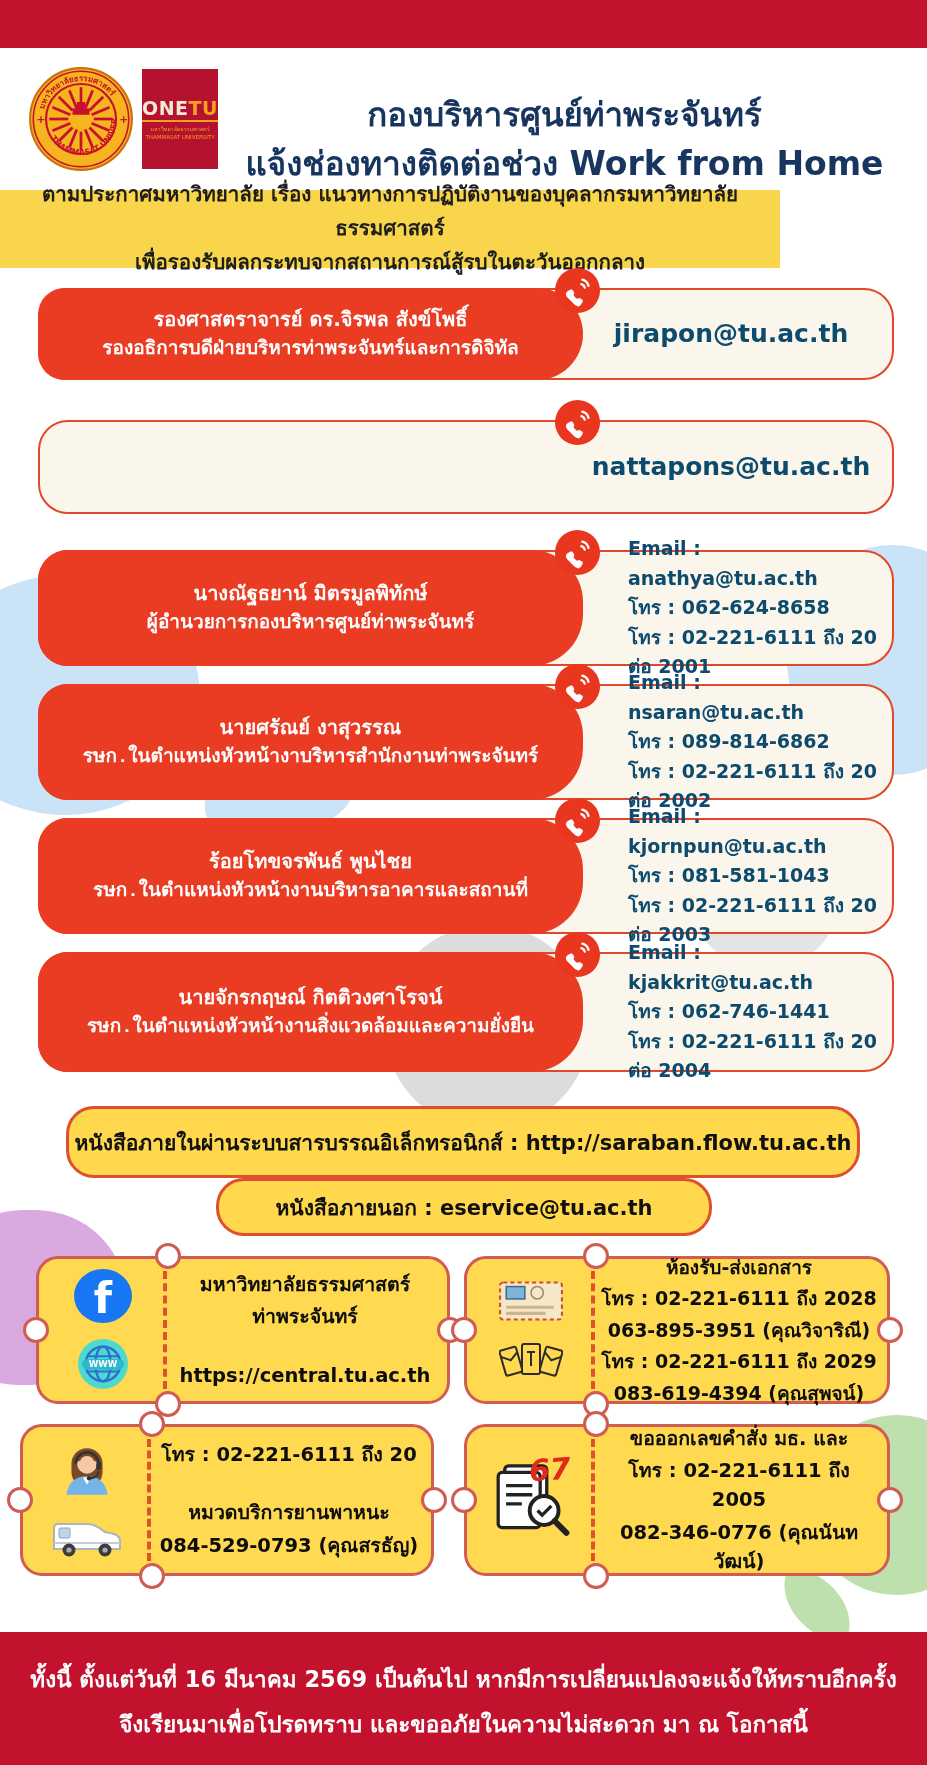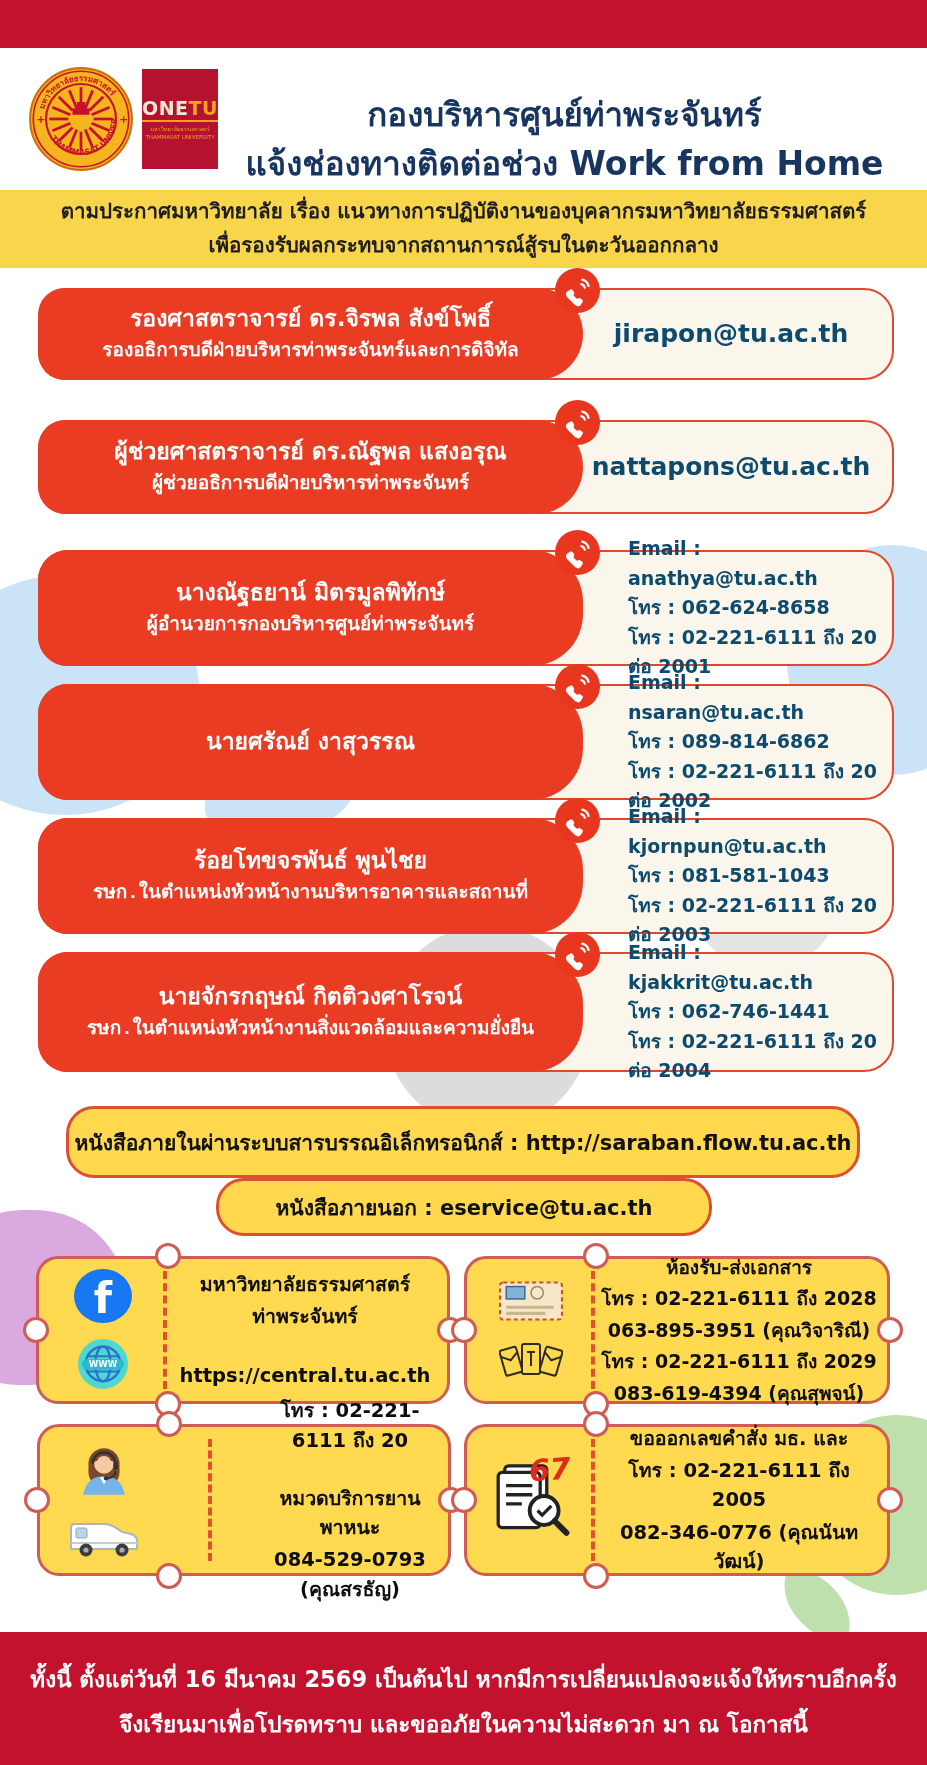--- a/index.html
+++ b/index.html
@@ -25,49 +25,49 @@
   .header{left:0;top:48px;width:927px;height:142px;background:#ffffff;z-index:2;display:flex;align-items:center;padding:0;}
   .seal{width:106px;height:106px;margin-left:28px;flex:0 0 auto;}
   .onetu{width:76px;height:100px;background:#B5122F;margin-left:8px;flex:0 0 auto;
          display:flex;flex-direction:column;align-items:center;justify-content:center;}
   .onetu-main{font-weight:bold;font-size:19px;letter-spacing:.5px;border-bottom:2px solid #F6A21C;padding-bottom:1px;}
   .onetu-one{color:#F3E9D2;}
   .onetu-tu{color:#F6A21C;}
   .onetu-sub{color:#F6A21C;font-size:5.5px;margin-top:3px;line-height:1.5;text-align:center;}
   .titles{flex:1;text-align:center;color:#17355E;font-weight:bold;font-size:33px;line-height:1.5;padding-right:16px;margin-top:40px;}
   
-  .banner{left:0;top:190px;width:927px;height:78px;background:#F8D54B;z-index:2;
+  .banner{left:0;top:190px;width:780px;height:78px;background:#F8D54B;z-index:2;
           display:flex;flex-direction:column;justify-content:center;text-align:center;
           font-weight:bold;color:#1d1d1d;font-size:20.5px;line-height:1.65;}
   
   .card{position:absolute;left:38px;width:852px;background:#FBF6EB;border:2px solid #E2472B;
         border-radius:30px;z-index:2;}
   .cpill{position:absolute;left:-2px;top:-2px;bottom:-2px;width:545px;background:#EA3B23;
          border-radius:30px 52px 52px 30px;color:#fff;display:flex;flex-direction:column;
          justify-content:center;text-align:center;padding:4px 20px;box-sizing:border-box;}
-  .cname{font-size:23px;font-weight:bold;line-height:1.55;text-align:center;}
+  .cname{font-size:20px;font-weight:bold;line-height:1.55;text-align:center;}
   .crole{font-size:19px;font-weight:bold;line-height:1.55;font-family:Liberation Mono, monospace;}
   .cbadge{position:absolute;left:514px;top:-23px;width:47px;height:47px;z-index:3;}
   .cinfo{position:absolute;left:560px;right:10px;top:0;bottom:0;display:flex;flex-direction:column;
          justify-content:center;padding-left:28px;font-weight:bold;color:#0c4a6e;}
   .cinfo .iline{font-size:19px;line-height:1.55;}
   .cinfo.big{align-items:center;padding-left:0;padding-right:20px;}
   .cinfo.big .iline{font-size:25px;}
   
   .pillbanner{position:absolute;background:#FFD84D;border:3px solid #DD4F2E;border-radius:28px;
               z-index:2;display:flex;align-items:center;justify-content:center;text-align:center;
               font-weight:bold;font-size:21px;color:#111;box-sizing:border-box;}
   .pb1{left:66px;top:1106px;width:794px;height:72px;}
   .pb2{left:216px;top:1178px;width:496px;height:58px;}
   
   .ticket{position:absolute;background:#FFD94F;border:3px solid #D05C54;border-radius:22px;
           z-index:2;display:flex;box-sizing:border-box;padding:10px 8px;}
   .tA{left:36px;top:1256px;width:414px;height:148px;}
   .tB{left:464px;top:1256px;width:426px;height:148px;}
-  .tC{left:37px;top:1424px;width:414px;height:152px;gap:44px;}
+  .tC{left:20px;top:1424px;width:414px;height:152px;}
   .tD{left:464px;top:1424px;width:426px;height:152px;}
   .ticons{width:112px;display:flex;flex-direction:column;align-items:center;justify-content:center;gap:14px;position:relative;}
   .tdivider{width:0;border-left:4px dashed #E2512F;margin:2px 4px;}
   .tcontent{flex:1;display:flex;flex-direction:column;justify-content:center;text-align:center;
             font-weight:bold;color:#0d0d0d;font-size:19.5px;line-height:1.5;gap:3px;}
   .tcontent .gap{margin-top:26px;}
   .notch{position:absolute;width:26px;height:26px;background:#fff;border:3px solid #D05C54;border-radius:50%;box-sizing:border-box;z-index:3;}
   .notch.nt{top:-16px;left:116px;}
   .notch.nb{bottom:-16px;left:116px;}
   .notch.nl{left:-16px;top:calc(50% - 13px);}
@@ -160,24 +160,20 @@
         <path d="M29 13a8.5 8.5 0 0 1 6.2 6.2" stroke="#fff" stroke-width="2.4" fill="none" stroke-linecap="round"></path>
         <path d="M28 17.6a4.8 4.8 0 0 1 3.4 3.4" stroke="#fff" stroke-width="2.4" fill="none" stroke-linecap="round"></path>
       </svg>
   </div>
   <div class="cinfo big">
       <div class="iline">jirapon@tu.ac.th</div>
     </div>
 </div>
 
 <div class="card" style="top:420px;height:90px;">
-  <div class="cpill">
-    <div class="cname">ผู้ช่วยศาสตราจารย์ ดร.ณัฐพล แสงอรุณ</div>
-    <div class="crole">ผู้ช่วยอธิการบดีฝ่ายบริหารท่าพระจันทร์</div>
-  </div>
   <div class="cbadge">
     <svg viewBox="0 0 48 48">
         <circle cx="24" cy="24" r="23" fill="#E8371E"></circle>
         <path fill="#fff" d="M14.5 32c-2.2-2.2-3.8-5.3-.2-7.4l2.6-1.5c1-.6 2.1.2 2.6 1l1 2c.5.9.1 1.9-.8 2.4 1.1 1.7 2.5 3.1 4.2 4.2.5-.9 1.5-1.3 2.4-.8l2 1c.8.5 1.6 1.6 1 2.6l-1.5 2.6c-2.1 3.6-5.2 2-7.4-.2z"></path>
         <path d="M29 13a8.5 8.5 0 0 1 6.2 6.2" stroke="#fff" stroke-width="2.4" fill="none" stroke-linecap="round"></path>
         <path d="M28 17.6a4.8 4.8 0 0 1 3.4 3.4" stroke="#fff" stroke-width="2.4" fill="none" stroke-linecap="round"></path>
       </svg>
   </div>
   <div class="cinfo big">
       <div class="iline">nattapons@tu.ac.th</div>
@@ -200,20 +196,21 @@
   <div class="cinfo">
     <div class="iline">Email : anathya@tu.ac.th</div>
     <div class="iline">โทร : 062-624-8658</div>
     <div class="iline">โทร : 02-221-6111 ถึง 20 ต่อ 2001</div>
   </div>
 </div>
 
 <div class="card" style="top:684px;height:112px;">
   <div class="cpill">
     <div class="cname">นายศรัณย์ งาสุวรรณ</div>
+    <div class="crole">รษก.ในตำแหน่งหัวหน้างาบริหารสำนักงานท่าพระจันทร์</div>
   </div>
   <div class="cbadge">
     <svg viewBox="0 0 48 48">
         <circle cx="24" cy="24" r="23" fill="#E8371E"></circle>
         <path fill="#fff" d="M14.5 32c-2.2-2.2-3.8-5.3-.2-7.4l2.6-1.5c1-.6 2.1.2 2.6 1l1 2c.5.9.1 1.9-.8 2.4 1.1 1.7 2.5 3.1 4.2 4.2.5-.9 1.5-1.3 2.4-.8l2 1c.8.5 1.6 1.6 1 2.6l-1.5 2.6c-2.1 3.6-5.2 2-7.4-.2z"></path>
         <path d="M29 13a8.5 8.5 0 0 1 6.2 6.2" stroke="#fff" stroke-width="2.4" fill="none" stroke-linecap="round"></path>
         <path d="M28 17.6a4.8 4.8 0 0 1 3.4 3.4" stroke="#fff" stroke-width="2.4" fill="none" stroke-linecap="round"></path>
       </svg>
   </div>
   <div class="cinfo">

